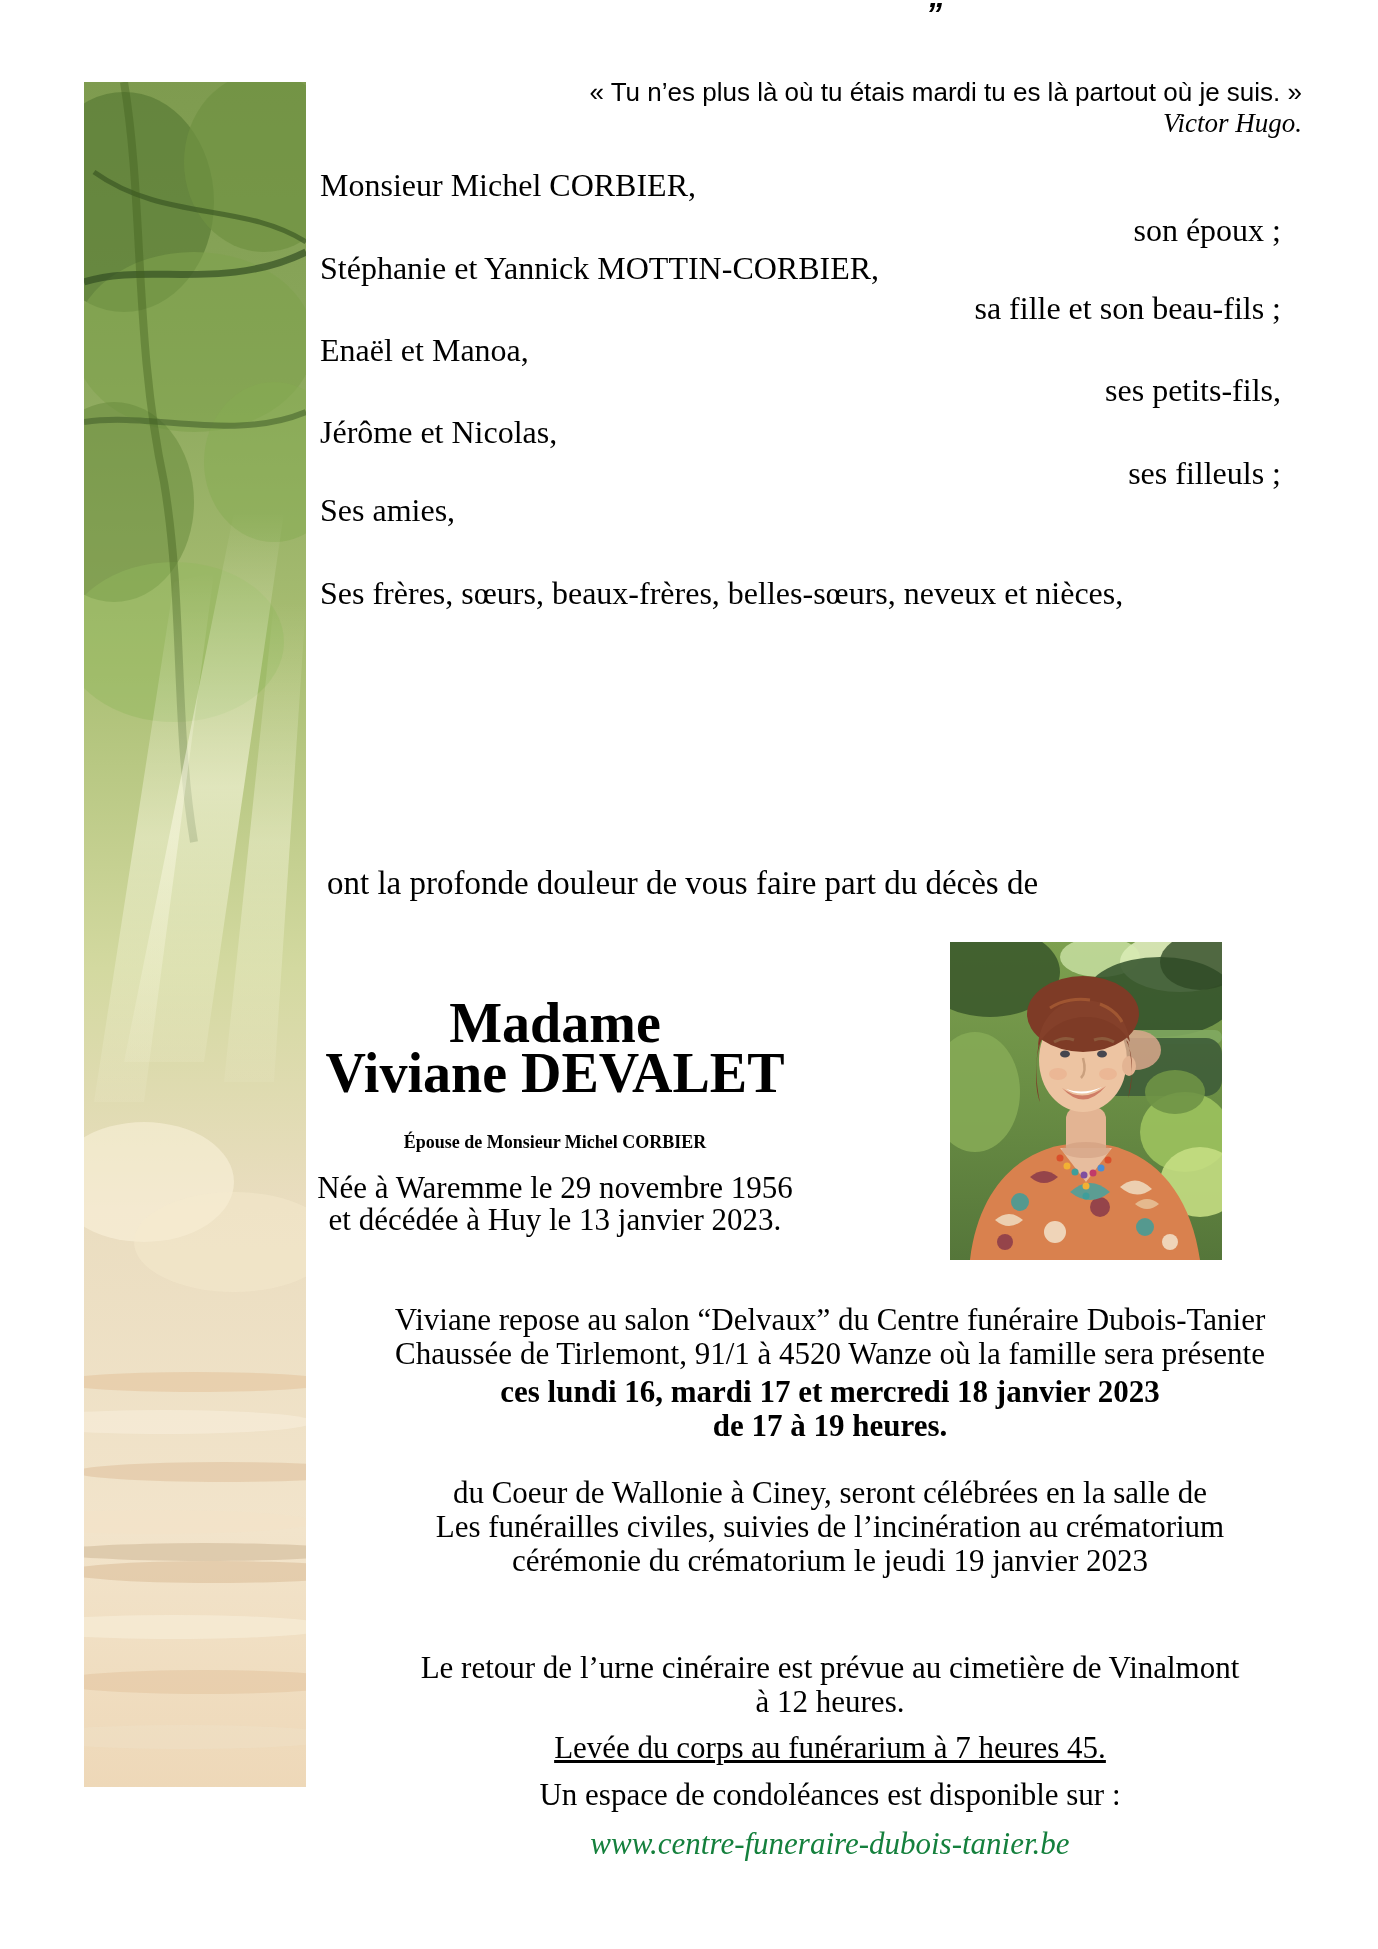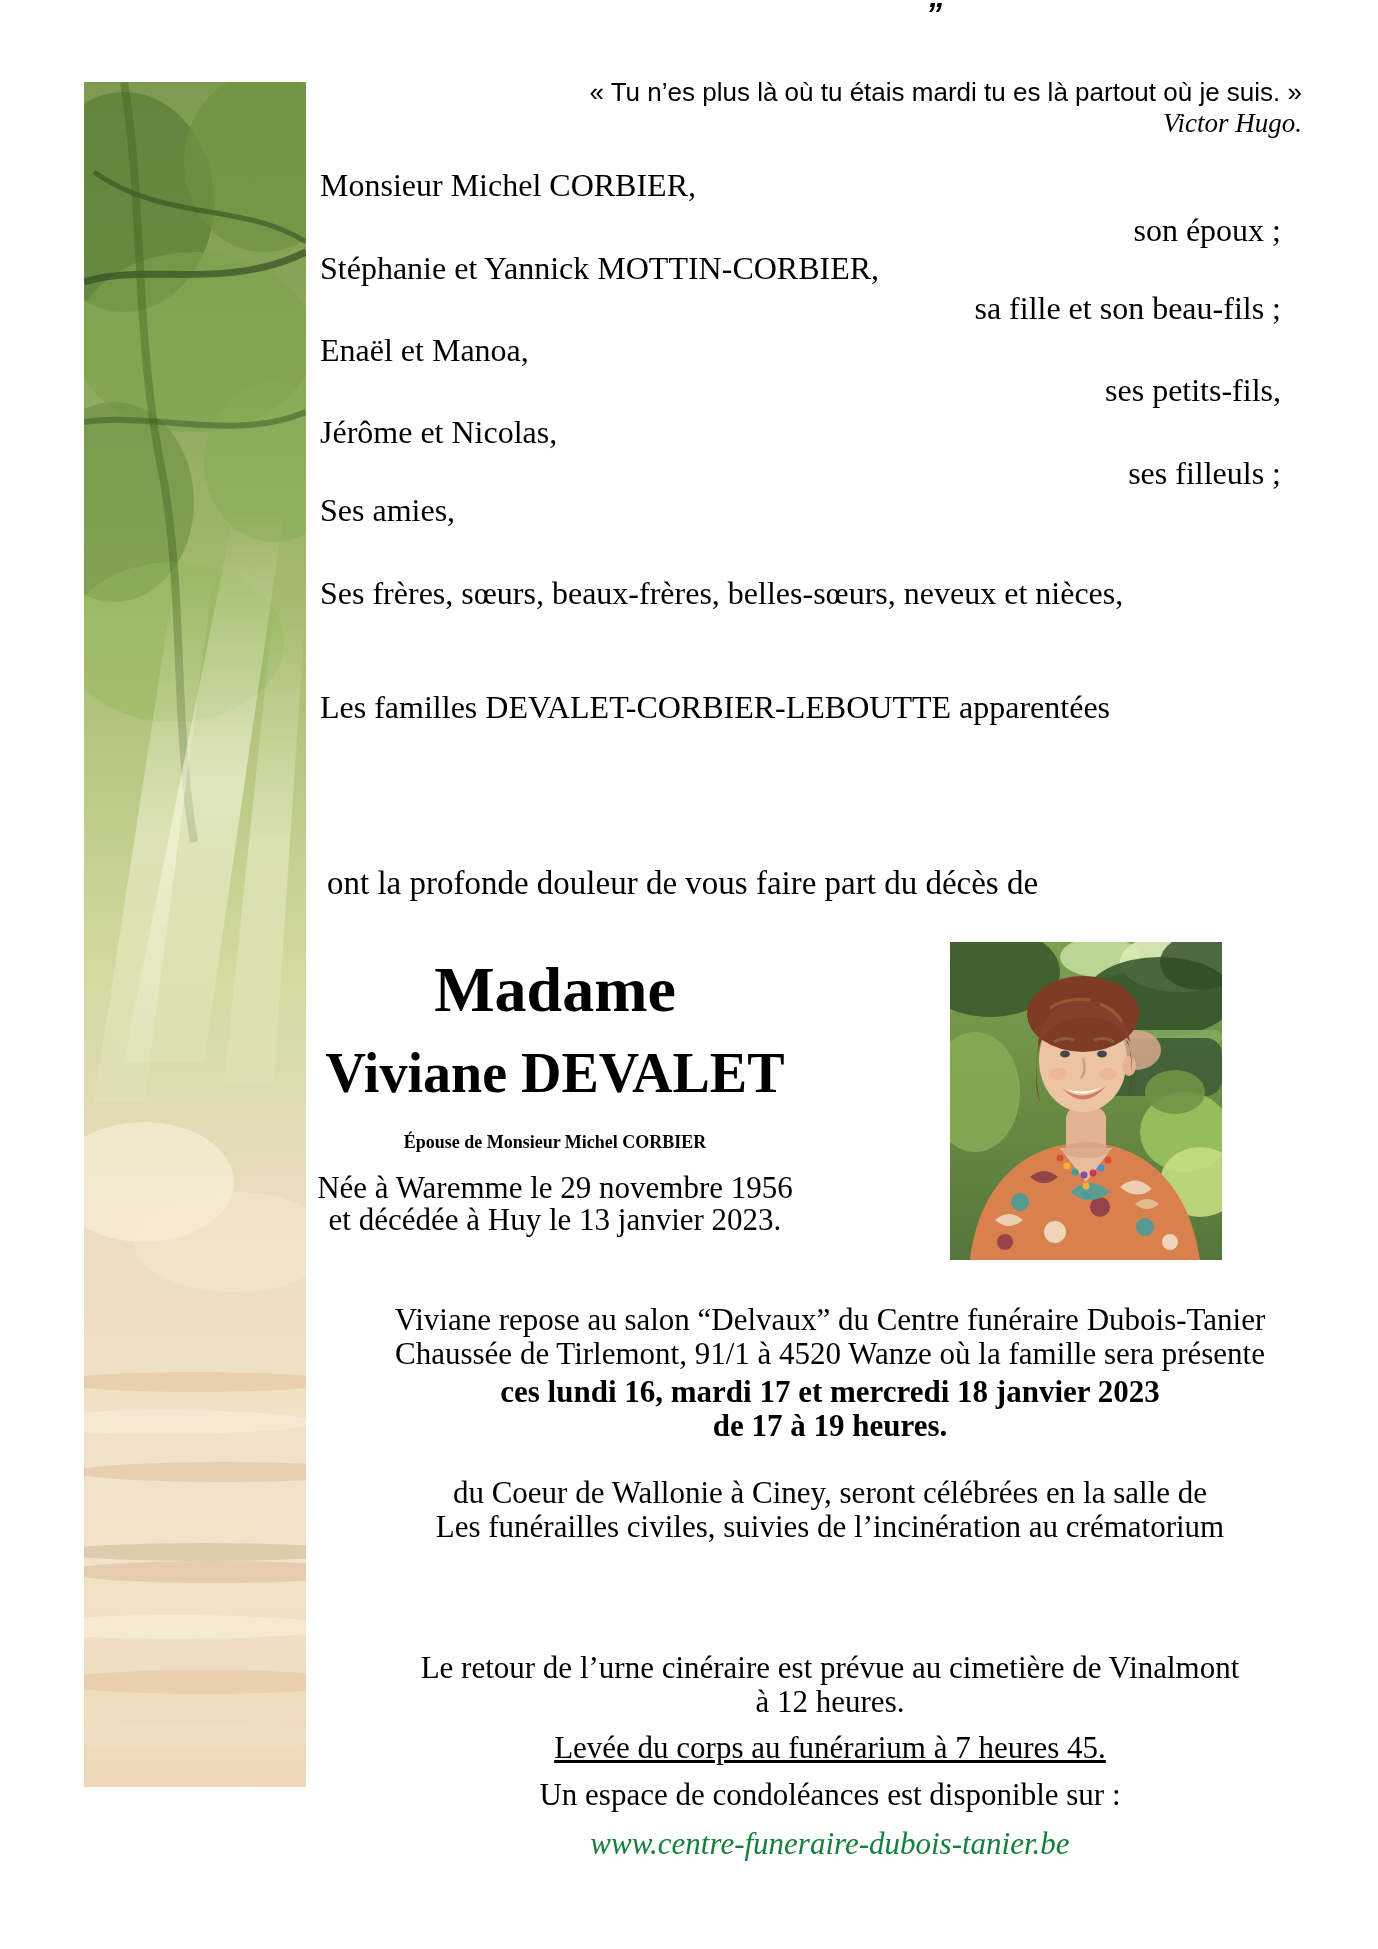--- a/index.html
+++ b/index.html
@@ -40,21 +40,21 @@
   .fam{font-size:32px;line-height:40px;}
   .fam-left{left:320px;}
   .fam-right{right:97px;text-align:right;}
   .l1{top:165px;} .l2{top:210px;} .l3{top:248px;} .l4{top:288px;}
   .l5{top:330px;} .l6{top:370px;} .l7{top:412px;} .l8{top:453px;}
   .l9{top:490px;} .l10{top:573px;} .l11{top:687px;}
   .announce{left:327px;top:863px;font-size:33px;line-height:40px;}
 
   
   .titleblock{left:250px;width:610px;text-align:center;white-space:nowrap;}
-  .t-madame{top:955px;font-size:64px;font-weight:bold;line-height:70px;font-family:Liberation Serif, serif;}
+  .t-madame{top:988px;font-size:56px;font-weight:bold;line-height:70px;font-family:Liberation Serif, serif;}
   .t-name{top:1038px;font-size:56px;font-weight:bold;line-height:70px;}
   .t-spouse{top:1124px;font-size:18px;font-weight:bold;line-height:36px;}
   .t-birth{top:1170px;font-size:31px;line-height:36px;}
   .t-death{top:1202px;font-size:31px;line-height:36px;}
 
   
   .portrait{left:950px;top:942px;width:272px;height:318px;}
   .portrait svg{display:block;width:100%;height:100%;}
 
   
@@ -130,21 +130,20 @@
   <div class="abs fam fam-left l1">Monsieur Michel CORBIER,</div>
   <div class="abs fam fam-right l2">son époux ;</div>
   <div class="abs fam fam-left l3">Stéphanie et Yannick MOTTIN-CORBIER,</div>
   <div class="abs fam fam-right l4">sa fille et son beau-fils ;</div>
   <div class="abs fam fam-left l5">Enaël et Manoa,</div>
   <div class="abs fam fam-right l6">ses petits-fils,</div>
   <div class="abs fam fam-left l7">Jérôme et Nicolas,</div>
   <div class="abs fam fam-right l8">ses filleuls ;</div>
   <div class="abs fam fam-left l9">Ses amies,</div>
   <div class="abs fam fam-left l10">Ses frères, sœurs, beaux-frères, belles-sœurs, neveux et nièces,</div>
-  <div class="abs fam fam-left l11">Les familles DEVALET-CORBIER-LEBOUTTE apparentées</div>
 
   <div class="abs announce">ont la profonde douleur de vous faire part du décès de</div>
 
   <div class="abs titleblock t-madame">Madame</div>
   <div class="abs titleblock t-name">Viviane DEVALET</div>
   <div class="abs titleblock t-spouse">Épouse de Monsieur Michel CORBIER</div>
   <div class="abs titleblock t-birth">Née à Waremme le 29 novembre 1956</div>
   <div class="abs titleblock t-death">et décédée à Huy le 13 janvier 2023.</div>
 
   <div class="abs portrait">
@@ -226,20 +225,21 @@
   <div class="abs para p1">
     <div>Viviane repose au salon “Delvaux” du Centre funéraire Dubois-Tanier</div>
     <div>Chaussée de Tirlemont, 91/1 à 4520 Wanze où la famille sera présente</div>
     <div class="boldline gap-top">ces lundi 16, mardi 17 et mercredi 18 janvier 2023</div>
     <div class="boldline">de 17 à 19 heures.</div>
   </div>
 
   <div class="abs para p2">
     <div>du Coeur de Wallonie à Ciney, seront célébrées  en la salle de</div>
     <div>Les funérailles civiles, suivies de l’incinération au crématorium</div>
+    <div>cérémonie du crématorium le jeudi 19 janvier 2023</div>
   </div>
 
   <div class="abs para p3">
     <div>Le retour de l’urne cinéraire est prévue au cimetière de Vinalmont</div>
     <div>à 12 heures.</div>
   </div>
 
   <div class="abs para p4">Levée du corps au funérarium à 7 heures 45.</div>
 
   <div class="abs para p5">Un espace de condoléances est disponible sur :</div>

